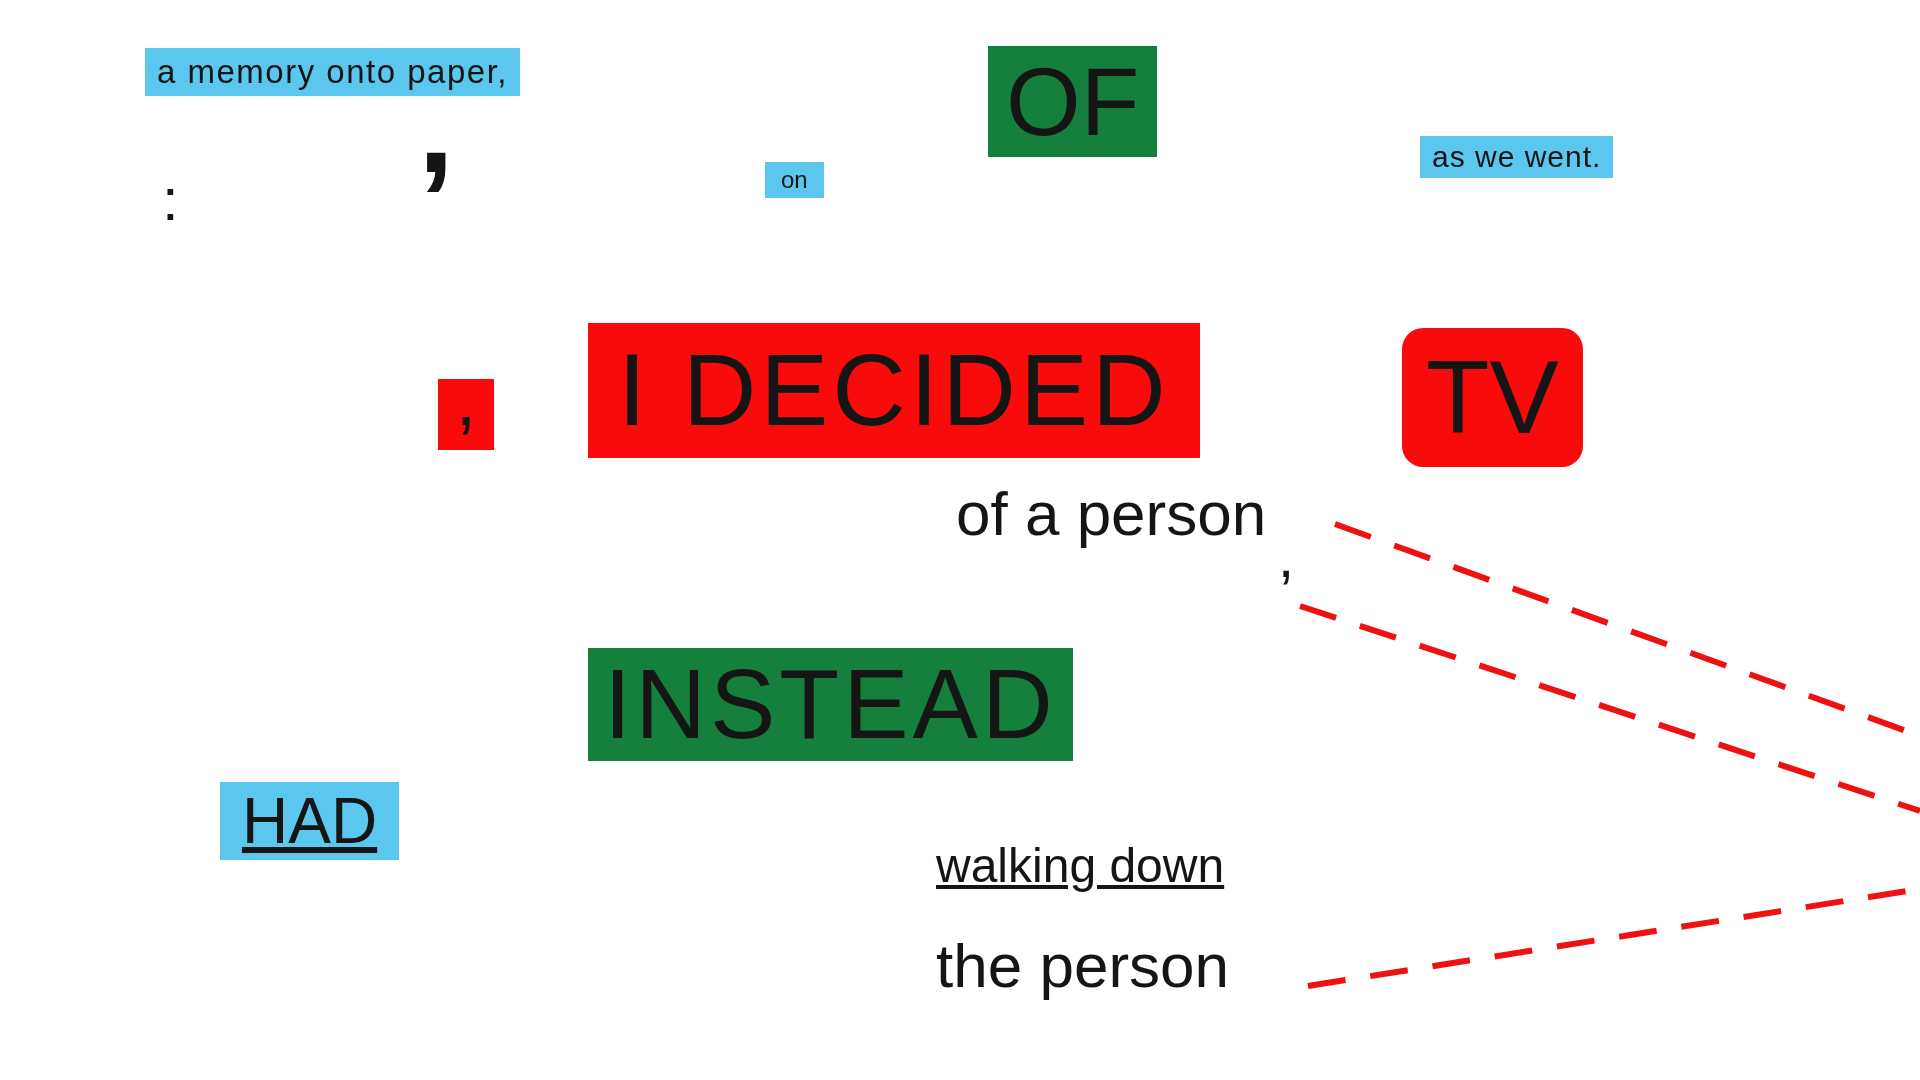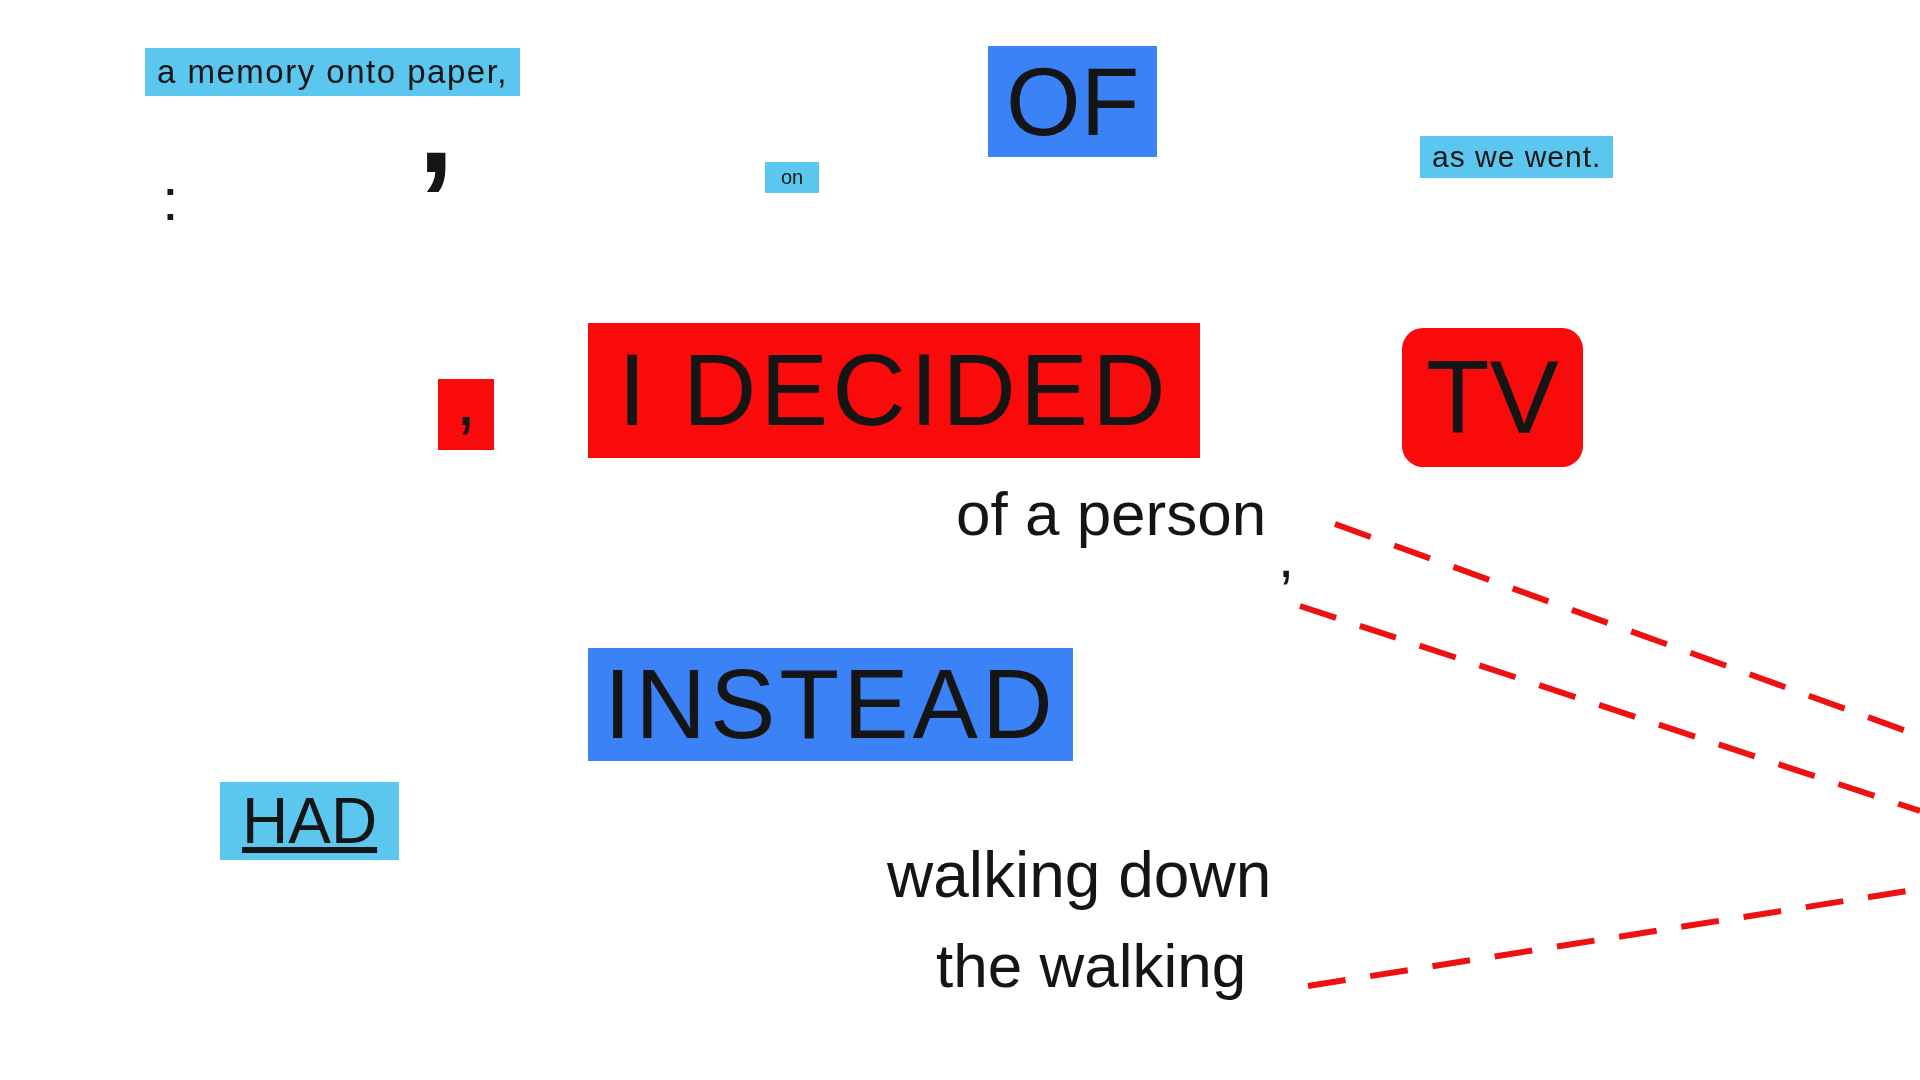--- a/index.html
+++ b/index.html
@@ -15,42 +15,42 @@
     background: #ffffff;
     color: #151515;
   }
   .frag {
     position: absolute;
     white-space: nowrap;
     color: #151515;
   }
   .hl-blue { background: #5bc6ee; }
   .hl-red  { background: #f90a0b; }
-  .hl-gray { background: #3b82f6; }
+  .hl-gray { background: #15803d; }
 
   
   #f-memory       { left: 145px;  top: 48px;  font-size: 33px; letter-spacing: 1.5px; padding: 5px 12px; }
   #f-comma-top    { left: 418px;  top: 62px;  font-size: 130px; font-weight: 700; line-height: 1; }
   #f-of           { left: 988px;  top: 46px;  font-size: 96px;  line-height: 111px; padding: 0 18px; }
-  #f-on           { left: 765px;  top: 162px; font-size: 20px;  padding: 4px 16px; }
+  #f-on           { left: 765px;  top: 162px; font-size: 24px;  padding: 4px 16px; }
   #f-as-we-went   { left: 1420px; top: 136px; font-size: 30px;  letter-spacing: 1px; padding: 4px 12px; }
   #f-colon        { left: 162px;  top: 170px; font-size: 60px;  line-height: 1; }
   #f-comma-red    { left: 438px;  top: 379px; width: 56px; height: 71px; overflow: visible; }
   #f-comma-red .red-comma-glyph {
     display: block; text-align: center;
     font-size: 74px; line-height: 74px; margin-top: -16px;
   }
   #f-i-decided    { left: 588px;  top: 316px; font-size: 102px; letter-spacing: 4px; line-height: 135px; padding: 0 30px; margin-top: 7px; }
   #f-tv           { left: 1402px; top: 328px; font-size: 104px; line-height: 139px; padding: 0 24px; border-radius: 21px; }
   #f-of-a-person  { left: 916px;  top: 478px; font-size: 62px; margin-left: 40px; }
   #f-interrogate  { left: 82px;   top: 518px; font-size: 62px;  line-height: 1; padding: 5px 16px; }
   #f-comma-mid    { left: 1278px; top: 528px; font-size: 58px;  line-height: 1; }
   #f-instead      { left: 588px;  top: 648px; font-size: 98px;  letter-spacing: 4px; line-height: 113px; padding: 0 16px; }
   #f-had          { left: 220px;  top: 782px; font-size: 64px;  line-height: 1; padding: 7px 22px; text-decoration: underline; }
-  #f-walking-down { left: 887px;  top: 838px; font-size: 64px; }
+  #f-walking-down { left: 936px;  top: 838px; font-size: 48px; text-decoration: underline; }
   #f-the-street   { left: 936px;  top: 930px; font-size: 62px; }
 
   .connectors {
     position: absolute; left: 0; top: 0;
     width: 1920px; height: 1080px;
     pointer-events: none;
   }
   .connectors line {
     stroke: #ee1111;
     stroke-width: 6;
@@ -93,15 +93,15 @@
 
 
   <div class="frag" id="f-comma-mid">,</div>
 
   <div class="frag hl-gray" id="f-instead">INSTEAD</div>
 
   <div class="frag hl-blue" id="f-had">HAD</div>
 
   <div class="frag" id="f-walking-down">walking down</div>
 
-  <div class="frag" id="f-the-street">the walking</div>
+  <div class="frag" id="f-the-street">the person</div>
 
 </div>
 
 </body></html>

